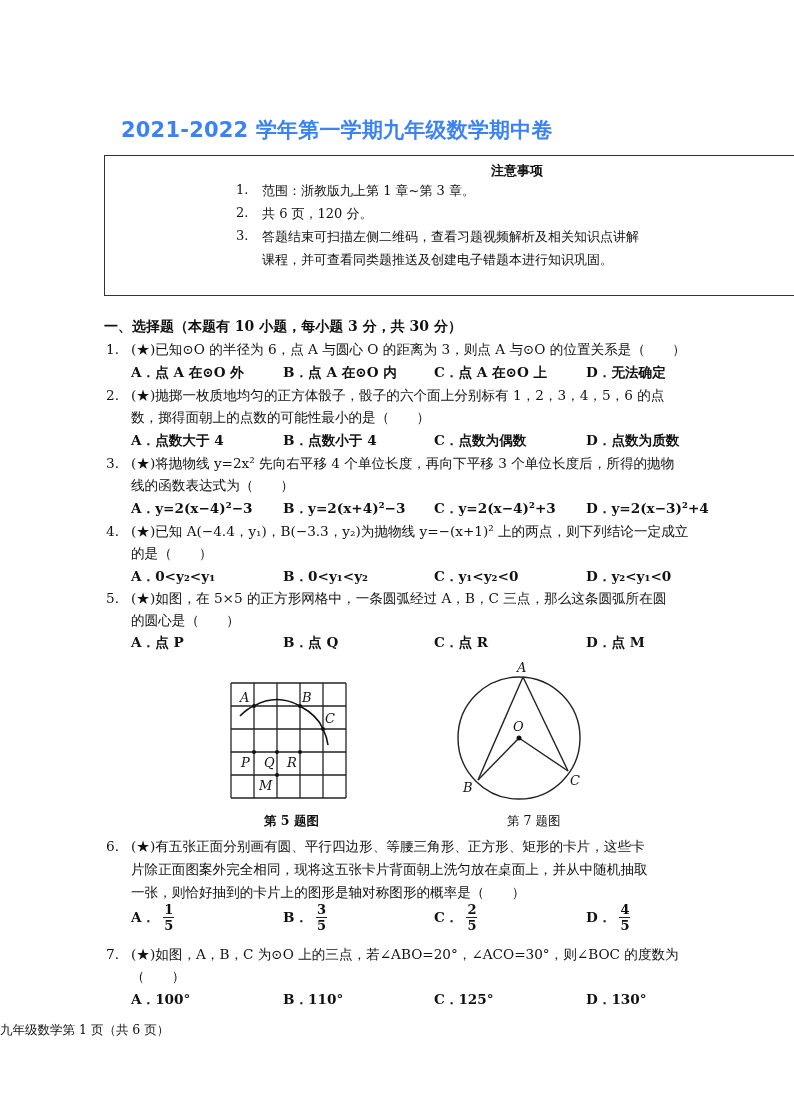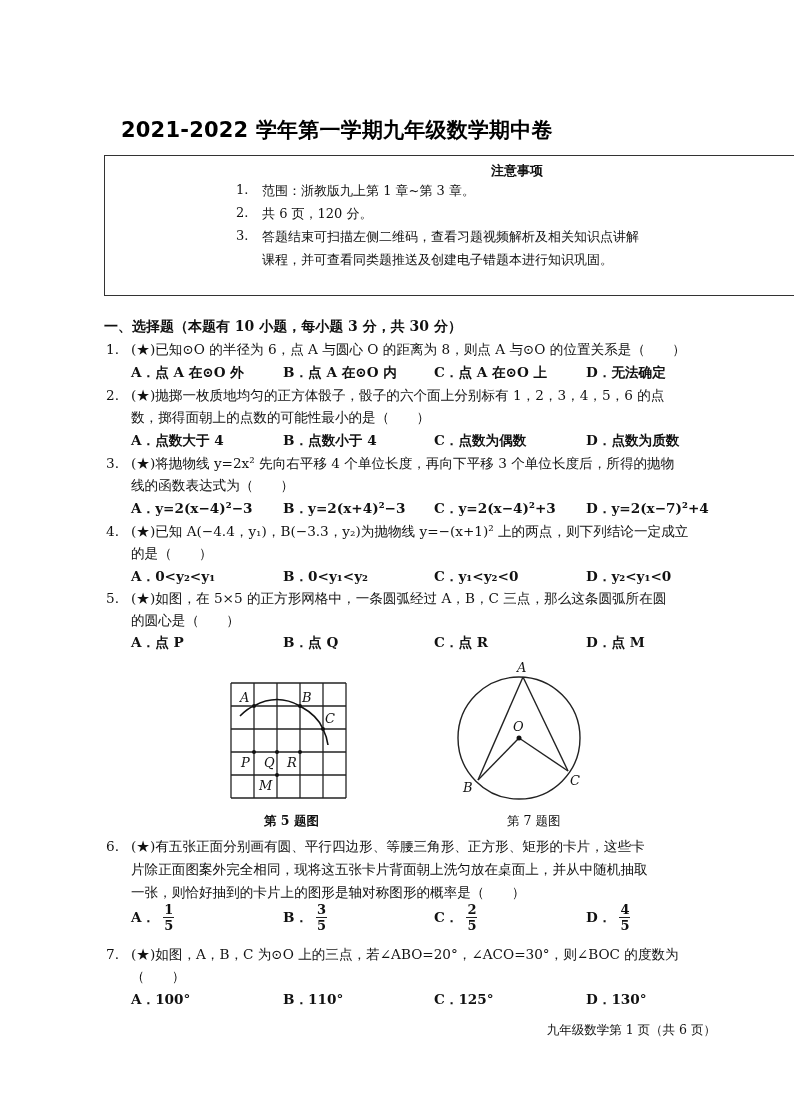--- a/index.html
+++ b/index.html
@@ -1,35 +1,35 @@
 <!DOCTYPE html>
 <html><head>
 <meta charset="utf-8">
 <style>
   html, body { margin: 0; padding: 0; background: #ffffff; }
   body { width: 794px; height: 1099px; position: relative; overflow: hidden;
          font-family: "DejaVu Serif", "Liberation Serif", serif; color: #111; }
   .abs { position: absolute; white-space: nowrap; }
   .title { left: 121px; top: 116px; font-family: "DejaVu Sans", "Liberation Sans", sans-serif;
-           font-weight: bold; font-size: 21px; letter-spacing: 0.2px; color: #000000; }
+           font-weight: bold; font-size: 21px; letter-spacing: 0.2px; color: #3b82f6; }
   .notice-box { position: absolute; left: 104px; top: 155px; width: 716px; height: 141px;
                 border: 1.5px solid #333; box-sizing: border-box; }
   .notice-title { left: 0; width: 100%; text-align: center; top: 6px; font-size: 13px; font-weight: bold; padding-left: 110px; box-sizing: border-box; }
   .notice-num { position: absolute; left: 131px; font-size: 13px; }
   .notice-text { position: absolute; left: 157px; font-size: 13px; }
   .section { left: 104px; top: 318px; font-size: 14px; font-weight: bold; }
   .qnum { position: absolute; left: 106px; font-size: 13.6px; }
   .qtext { position: absolute; left: 131px; font-size: 13.6px; }
   .opt { position: absolute; font-size: 13.6px; font-weight: bold; }
   .oA { left: 131px; } .oB { left: 283px; } .oC { left: 434px; } .oD { left: 586px; }
   .frac { display: inline-block; vertical-align: middle; text-align: center; margin-left: 8px; font-size: 13px; }
   .frac .num { display: block; border-bottom: 1px solid #222; padding: 0 1px; line-height: 15px; }
   .frac .den { display: block; line-height: 15px; }
   .caption { font-size: 12.5px; }
-  .footer { left: 0; width: 716px; text-align: right; top: 1022px; font-size: 12.5px; }
+  .footer { left: 0; width: 716px; text-align: left; top: 1022px; font-size: 12.5px; }
   svg text { font-family: "DejaVu Serif", "Liberation Serif", serif; font-style: italic; font-size: 13px; fill: #111; }
 </style>
 </head>
 <body>
 
 <div>
 
   <div class="abs title">2021-2022 学年第一学期九年级数学期中卷</div>
 
   <div class="notice-box">
@@ -40,21 +40,21 @@
     <span class="notice-text" style="top:49px">共 6 页，120 分。</span>
     <span class="notice-num" style="top:72px">3.</span>
     <span class="notice-text" style="top:95px">课程，并可查看同类题推送及创建电子错题本进行知识巩固。</span>
     <span class="notice-text" style="top:72px">答题结束可扫描左侧二维码，查看习题视频解析及相关知识点讲解</span>
   </div>
 
   <div class="abs section">一、选择题（本题有 10 小题，每小题 3 分，共 30 分）</div>
 
   <div>
     <span class="abs qnum" style="top:341px">1.</span>
-    <span class="abs qtext" style="top:341px">(★)已知⊙O 的半径为 6，点 A 与圆心 O 的距离为 8，则点 A 与⊙O 的位置关系是（　　）</span>
+    <span class="abs qtext" style="top:341px">(★)已知⊙O 的半径为 6，点 A 与圆心 O 的距离为 3，则点 A 与⊙O 的位置关系是（　　）</span>
     <span class="abs opt oA" style="top:364px">A．点 A 在⊙O 外</span>
     <span class="abs opt oB" style="top:364px">B．点 A 在⊙O 内</span>
     <span class="abs opt oC" style="top:364px">C．点 A 在⊙O 上</span>
     <span class="abs opt oD" style="top:364px">D．无法确定</span>
   </div>
 
   <div>
     <span class="abs qnum" style="top:387px">2.</span>
     <span class="abs qtext" style="top:387px">(★)抛掷一枚质地均匀的正方体骰子，骰子的六个面上分别标有 1，2，3，4，5，6 的点</span>
     <span class="abs qtext" style="top:409px">数，掷得面朝上的点数的可能性最小的是（　　）</span>
@@ -64,21 +64,21 @@
     <span class="abs opt oD" style="top:432px">D．点数为质数</span>
   </div>
 
   <div>
     <span class="abs qnum" style="top:455px">3.</span>
     <span class="abs qtext" style="top:455px">(★)将抛物线 y=2x² 先向右平移 4 个单位长度，再向下平移 3 个单位长度后，所得的抛物</span>
     <span class="abs qtext" style="top:477px">线的函数表达式为（　　）</span>
     <span class="abs opt oA" style="top:500px">A．y=2(x−4)²−3</span>
     <span class="abs opt oB" style="top:500px">B．y=2(x+4)²−3</span>
     <span class="abs opt oC" style="top:500px">C．y=2(x−4)²+3</span>
-    <span class="abs opt oD" style="top:500px">D．y=2(x−7)²+4</span>
+    <span class="abs opt oD" style="top:500px">D．y=2(x−3)²+4</span>
   </div>
 
   <div>
     <span class="abs qnum" style="top:523px">4.</span>
     <span class="abs qtext" style="top:523px">(★)已知 A(−4.4，y₁)，B(−3.3，y₂)为抛物线 y=−(x+1)² 上的两点，则下列结论一定成立</span>
     <span class="abs qtext" style="top:545px">的是（　　）</span>
     <span class="abs opt oA" style="top:568px">A．0&lt;y₂&lt;y₁</span>
     <span class="abs opt oB" style="top:568px">B．0&lt;y₁&lt;y₂</span>
     <span class="abs opt oC" style="top:568px">C．y₁&lt;y₂&lt;0</span>
     <span class="abs opt oD" style="top:568px">D．y₂&lt;y₁&lt;0</span>

